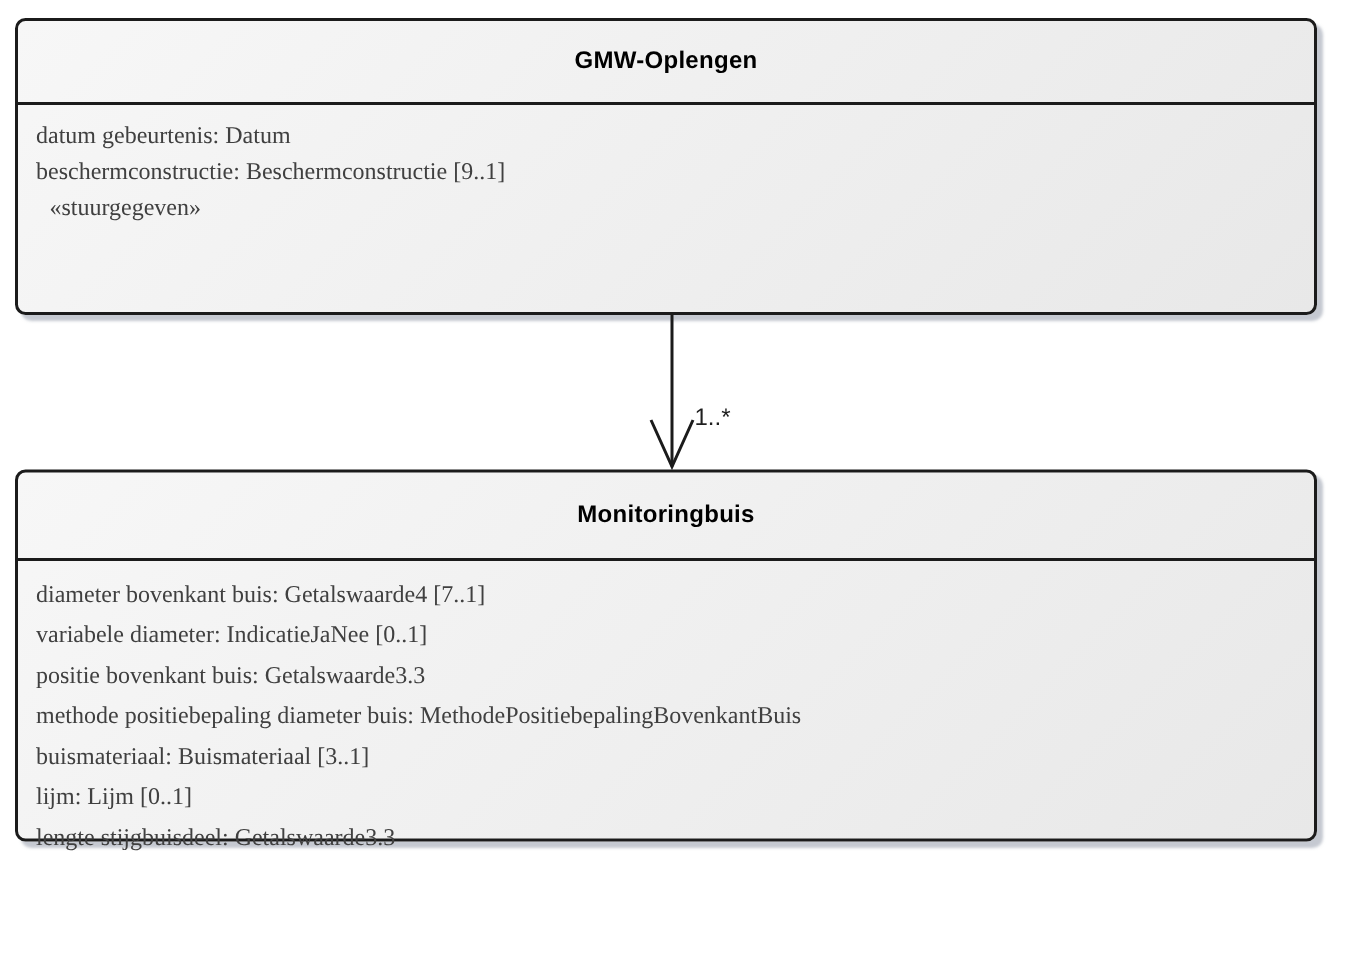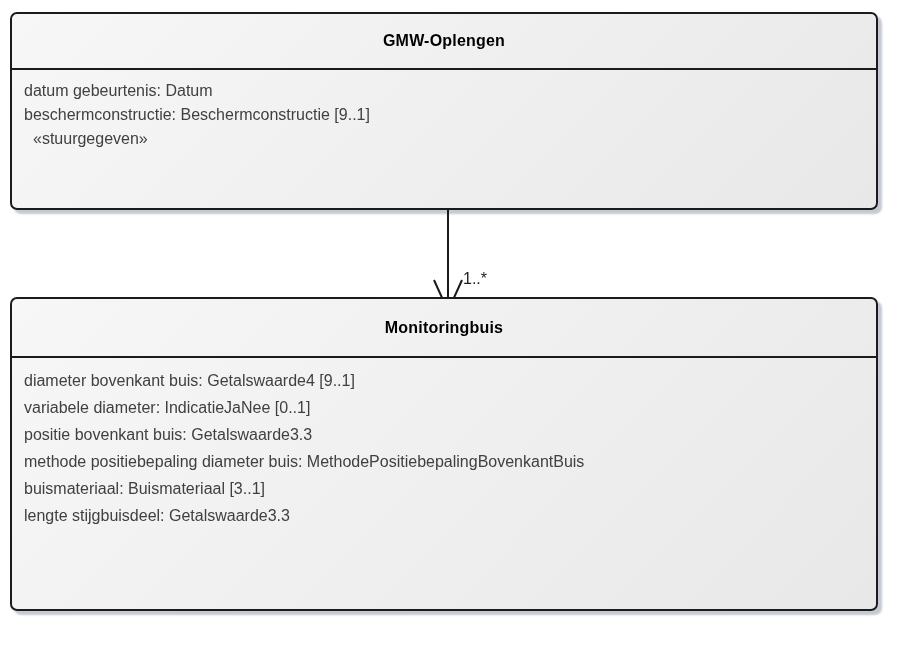--- a/index.html
+++ b/index.html
@@ -23,40 +23,41 @@
     position: absolute;
     left: 10px;
     width: 868px;
     box-sizing: border-box;
     background: linear-gradient(135deg, var(--fill-light, #f7f7f7) 0%, var(--fill-dark, #e8e8e8) 100%);
     border: 2px solid var(--line, #1b1b1b);
     border-radius: 7px;
     box-shadow: 4px 4px 2px var(--shadow, rgba(150,156,172,0.55));
   }
   #class-gmw { top: 12px; height: 198px; }
-  #class-mon { top: 297px; height: 314px; }
+  #class-mon { top: 313px; height: 248px; }
 
   .uml-class-header {
     box-sizing: border-box;
     border-bottom: 2px solid var(--line, #1b1b1b);
     display: flex;
     align-items: center;
     justify-content: center;
     font-weight: bold;
     font-size: 16px;
     color: var(--title-text, #000000);
     letter-spacing: 0.2px;
   }
   #class-gmw .uml-class-header { height: 56px; }
   #class-mon .uml-class-header { height: 59px; }
 
   .uml-class-body {
     padding: 9px 12px 0 12px;
     font-size: 16px;
     color: var(--attr-text, #404040);
+    font-family: Liberation Serif, serif;
   }
   #class-gmw  .attr { line-height: 24px; }
   #class-mon  .attr { line-height: 27px; }
   .attr { white-space: nowrap; }
   .stereotype { padding-left: 9px; }
 
   .connector {
     position: absolute;
     left: 420px;
     top: 210px;
@@ -92,22 +93,23 @@
     <line x1="28" y1="0" x2="28" y2="101" stroke="#1b1b1b" stroke-width="2"></line>
     <polyline points="14,70 28,101 42,70" fill="none" stroke="#1b1b1b" stroke-width="2"></polyline>
   </svg>
   <div class="multiplicity">1..*</div>
 
   <div class="uml-class" id="class-mon">
     <div class="uml-class-header">
       <span>Monitoringbuis</span>
     </div>
     <div class="uml-class-body">
-      <div class="attr">diameter bovenkant buis: Getalswaarde4 [9..1]</div>
+      <div class="attr">diameter bovenkant buis: Getalswaarde4 [7..1]</div>
       <div class="attr">variabele diameter: IndicatieJaNee [0..1]</div>
       <div class="attr">positie bovenkant buis: Getalswaarde3.3</div>
       <div class="attr">methode positiebepaling diameter buis: MethodePositiebepalingBovenkantBuis</div>
       <div class="attr">buismateriaal: Buismateriaal [3..1]</div>
+      <div class="attr">lijm: Lijm [0..1]</div>
       <div class="attr">lengte stijgbuisdeel: Getalswaarde3.3</div>
     </div>
   </div>
 
 </div>
 
 </body></html>

